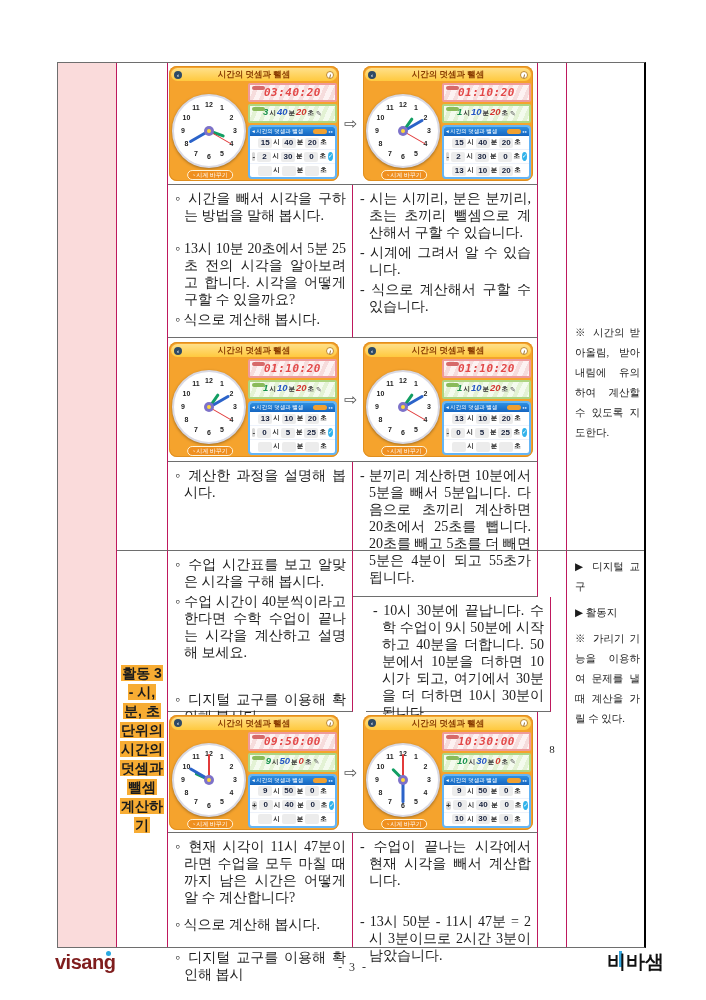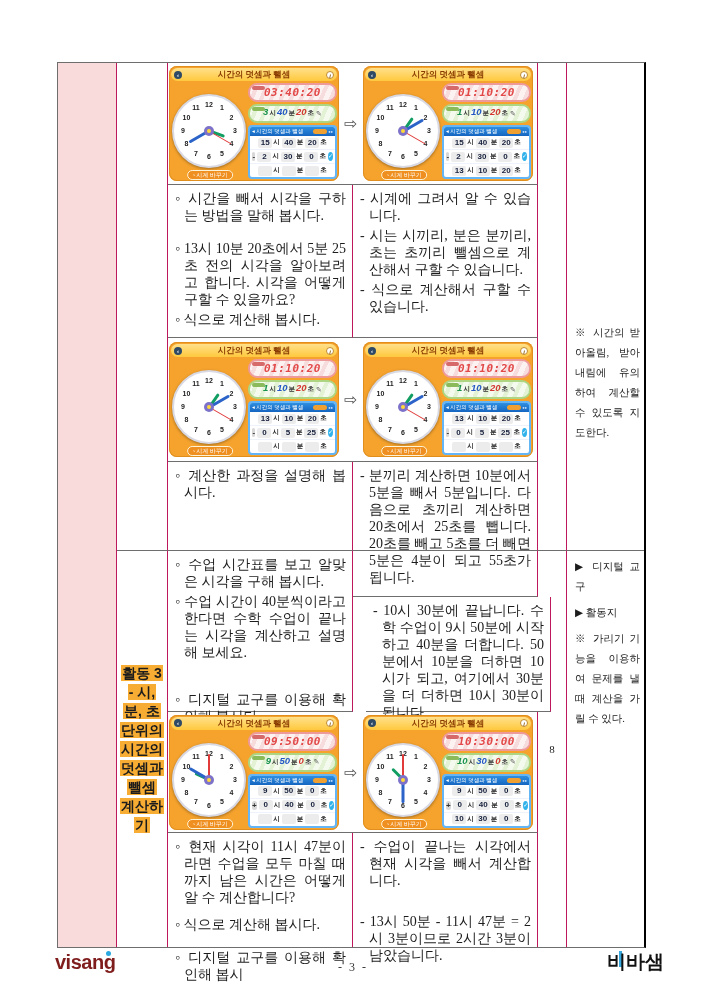--- a/index.html
+++ b/index.html
@@ -42,21 +42,21 @@
         box-shadow:0 1px 3px rgba(0,0,0,.35);position:relative;flex:none;margin:11px 0 0 1px;box-sizing:content-box;}
   .cnum{position:absolute;width:10px;height:10px;font-size:7px;font-weight:bold;color:#222;
         text-align:center;line-height:10px;}
   .hand{position:absolute;bottom:50%;transform-origin:50% 100%;border-radius:2px;}
   .hand.hour{left:calc(50% - 1.5px);width:3px;height:16px;background:#129e63;}
   .hand.minute{left:calc(50% - 1.25px);width:2.5px;height:23px;background:#2b63c9;}
   .hand.second{left:calc(50% - 0.6px);width:1.2px;height:26px;background:#e23b3b;}
   .hub{position:absolute;left:calc(50% - 5px);top:calc(50% - 5px);width:10px;height:10px;border-radius:50%;background:#7d72c9;}
   .hub::after{content:'';position:absolute;left:3px;top:3px;width:4px;height:4px;border-radius:50%;background:#ffd83a;}
   .cpanels{display:flex;flex-direction:column;gap:2px;flex:1 1 auto;min-width:0;}
-  .pnl{position:relative;border-radius:9px;box-sizing:border-box;}
+  .pnl{position:relative;border-radius:2px;box-sizing:border-box;}
   .pnl.red{height:19px;flex:none;border:2px solid #ef9a9a;
         background:repeating-linear-gradient(115deg,#fdf2f2 0 5px,#f6dcdc 5px 9px);
         display:flex;align-items:center;justify-content:center;}
   .pnl.green{height:19px;flex:none;border:2px solid #aed581;
         background:repeating-linear-gradient(115deg,#f4fbee 0 5px,#e3f2d4 5px 9px);
         display:flex;align-items:baseline;justify-content:center;gap:1px;}
   .deco{position:absolute;left:2px;top:1px;width:13px;height:4px;border-radius:2px;}
   .pnl.red .deco{background:#d66a6a;}
   .pnl.green .deco{background:#8aba5a;}
   .dseg{font-family:"DejaVu Sans Mono",monospace;font-style:italic;font-weight:bold;font-size:11px;
@@ -272,22 +272,22 @@
           </div>
       </div>
     </div>
 
     <div class="cell br bb tcell" style="left:110px;top:122px;width:185px;height:153px">
       <p class="q">◦ 시간을 빼서 시각을 구하는 방법을 말해 봅시다.</p>
       <p class="q mt16">◦ 13시 10분 20초에서 5분 25초 전의 시각을 알아보려고 합니다. 시각을 어떻게 구할 수 있을까요?</p>
       <p class="q">◦ 식으로 계산해 봅시다.</p>
     </div>
     <div class="cell br bb tcell" style="left:295px;top:122px;width:185px;height:153px">
+      <p class="a">- 시는 시끼리, 분은 분끼리, 초는 초끼리 뺄셈으로 계산해서 구할 수 있습니다.</p>
       <p class="a">- 시계에 그려서 알 수 있습니다.</p>
-      <p class="a">- 시는 시끼리, 분은 분끼리, 초는 초끼리 뺄셈으로 계산해서 구할 수 있습니다.</p>
       <p class="a">- 식으로 계산해서 구할 수 있습니다.</p>
     </div>
 
     <div class="cell br bb" style="left:110px;top:275px;width:370px;height:124px">
       <div class="clockrow">
         <div class="app-slot">
             <div class="capp">
               <div class="capp-title"><span class="tb-left">‹</span><span>시간의 덧셈과 뺄셈</span><span class="tb-right">i</span></div>
               <div class="capp-body">
                 <div class="cclock">

